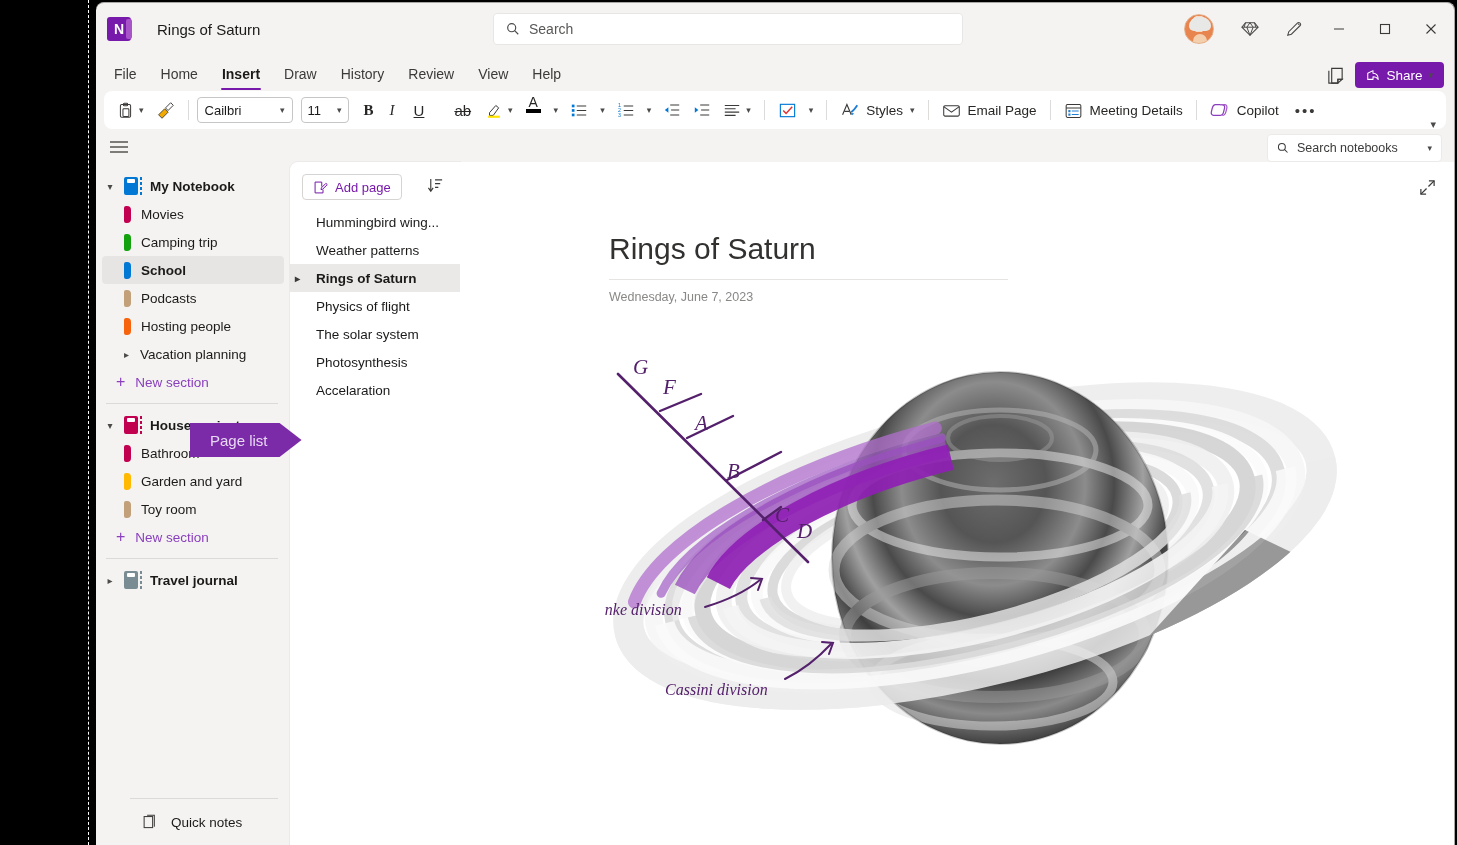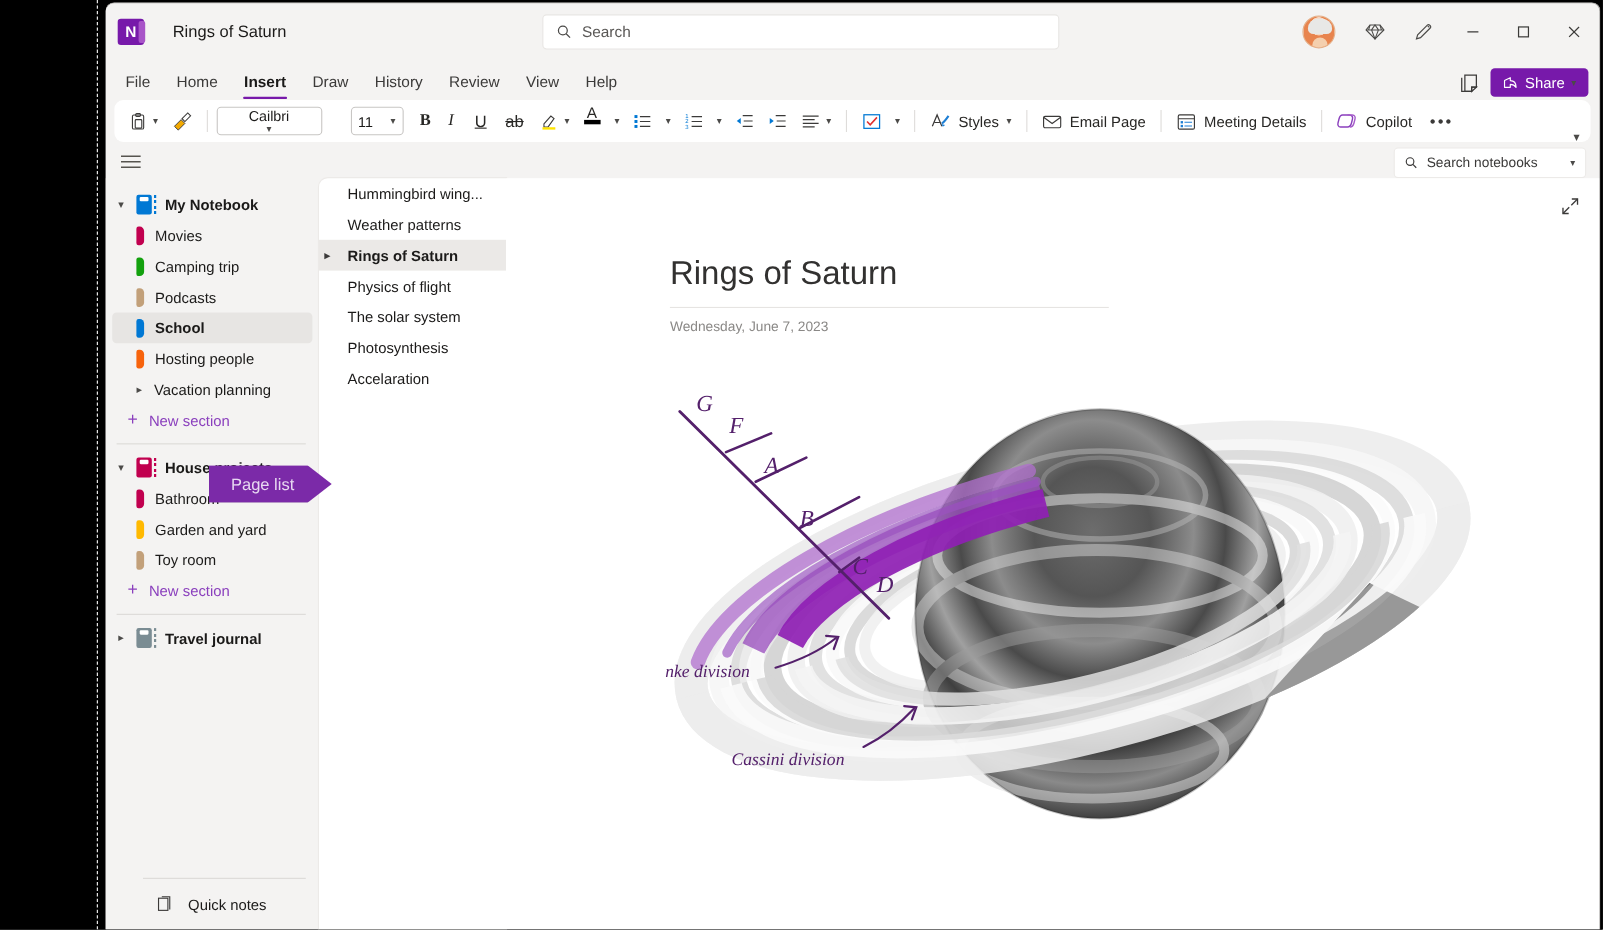--- a/index.html
+++ b/index.html
@@ -83,21 +83,21 @@
     background: #ffffff; border-radius: 8px; height: 38px;
     display: flex; align-items: center; padding: 0 8px; gap: 2px;
     position: relative;
   }
   .rb { display: flex; align-items: center; height: 28px; padding: 0 5px; border-radius: 4px; color: #282725; font-size: 13.5px; gap: 5px; }
   .chev { color: #4b4a48; font-size: 9px; line-height: 1; }
   .sep { width: 1px; height: 20px; background: #dedcda; margin: 0 6px; }
   .fontname {
     width: 96px; height: 26px; border: 1px solid #c8c6c4; border-radius: 4px;
     display: flex; align-items: center; justify-content: space-between;
-    padding: 0 7px; font-size: 13px; color: #1b1a19; background: #fff; flex-direction: column;
+    padding: 0 7px; font-size: 13px; color: #1b1a19; background: #fff;
   }
   .fontsize {
     width: 48px; height: 26px; border: 1px solid #c8c6c4; border-radius: 4px;
     display: flex; align-items: center; justify-content: space-between;
     padding: 0 6px; font-size: 13px; color: #1b1a19; background: #fff;
   }
   .ribbon-expand { position: absolute; right: 10px; bottom: -2px; color: #4b4a48; font-size: 11px; }
 
   
   .body { position: absolute; left: 0; top: 131px; right: 0; bottom: 0; }
@@ -293,35 +293,35 @@
             <path d="M11 8l6-6 3 3-6 6z" fill="#fff" stroke="#3b3a39" stroke-width="1.1"></path>
           </svg>
         </div>
 
         <div class="sep"></div>
 
         <div class="fontname">
           <span>Cailbri</span>
           <span class="chev">▾</span>
         </div>
-        <div class="fontsize" style="margin-left:24px;">
+        <div class="fontsize" style="margin-left:6px;">
           <span>11</span>
           <span class="chev">▾</span>
         </div>
 
         <div class="rb" style="margin-left:8px;font-weight:700;font-size:15px;font-family:'Liberation Serif',serif;">
           <span>B</span>
         </div>
         <div class="rb" style="font-style:italic;font-size:15px;font-family:'Liberation Serif',serif;padding:0 9px;">
           <span>I</span>
         </div>
         <div class="rb" style="text-decoration:underline;font-size:15px;padding:0 8px;">
           <span>U</span>
         </div>
-        <div class="rb" style="text-decoration:line-through;font-size:15px;padding:0 7px;">
+        <div class="rb" style="text-decoration:line-through;font-size:15px;padding:0 7px;margin-left:13px;">
           <span>ab</span>
         </div>
 
         <div class="rb">
           <svg width="18" height="18" viewBox="0 0 20 20">
             <path d="M5 13l7-8 3.2 2.6-6 8.4H5z" fill="#fff" stroke="#3b3a39" stroke-width="1.1"></path>
             <rect x="3.5" y="16.3" width="13" height="2.4" fill="#ffe400"></rect>
           </svg>
           <span class="chev">▾</span>
         </div>
@@ -485,27 +485,27 @@
         </div>
 
         <div class="sec-row">
           <span class="swatch" style="background:#c1004f;"></span>
           <span>Movies</span>
         </div>
         <div class="sec-row">
           <span class="swatch" style="background:#13a10e;"></span>
           <span>Camping trip</span>
         </div>
+        <div class="sec-row selected">
+          <span class="swatch" style="background:#0078d4;"></span>
+          <span>School</span>
+        </div>
         <div class="sec-row">
           <span class="swatch" style="background:#c2a07a;"></span>
           <span>Podcasts</span>
-        </div>
-        <div class="sec-row selected">
-          <span class="swatch" style="background:#0078d4;"></span>
-          <span>School</span>
         </div>
         <div class="sec-row">
           <span class="swatch" style="background:#f7630c;"></span>
           <span>Hosting people</span>
         </div>
         <div class="sec-row">
           <span class="tw2">▸</span>
           <span>Vacation planning</span>
         </div>
         <div class="newsec">
@@ -551,20 +551,38 @@
             <svg width="17" height="17" viewBox="0 0 20 20">
               <rect x="2.5" y="3" width="10" height="13" fill="none" stroke="#3b3a39" stroke-width="1.2"></rect>
               <path d="M6 1.5h8.5V15" fill="none" stroke="#3b3a39" stroke-width="1.2"></path>
             </svg>
             <span>Quick notes</span>
           </div>
         </div>
       </div>
 
       <div class="pagelist">
+        <div class="addpage-bar">
+          <div class="addpage-btn">
+            <svg width="15" height="15" viewBox="0 0 18 18">
+              <path d="M2.5 2.5h8v5.5M2.5 2.5v13h9.5v-4" fill="none" stroke="#7719aa" stroke-width="1.2"></path>
+              <path d="M10 9.5L15.5 4l1.6 1.6L11.6 11 9.6 11.5z" fill="none" stroke="#7719aa" stroke-width="1.2"></path>
+            </svg>
+            <span>Add page</span>
+          </div>
+          <div class="sortbtn">
+            <svg width="17" height="17" viewBox="0 0 18 18">
+              <line x1="4" y1="2" x2="4" y2="14" stroke="#3b3a39" stroke-width="1.2"></line>
+              <path d="M1.5 11.5L4 15l2.5-3.5" fill="none" stroke="#3b3a39" stroke-width="1.2"></path>
+              <line x1="8.5" y1="3" x2="16" y2="3" stroke="#3b3a39" stroke-width="1.2"></line>
+              <line x1="8.5" y1="7" x2="14" y2="7" stroke="#3b3a39" stroke-width="1.2"></line>
+              <line x1="8.5" y1="11" x2="12" y2="11" stroke="#3b3a39" stroke-width="1.2"></line>
+            </svg>
+          </div>
+        </div>
 
         <div class="pg-row">
           <span class="pglabel">Hummingbird wing...</span>
         </div>
         <div class="pg-row">
           <span class="pglabel">Weather patterns</span>
         </div>
         <div class="pg-row selected">
           <span class="pgtw">▸</span>
           <span class="pglabel">Rings of Saturn</span>

